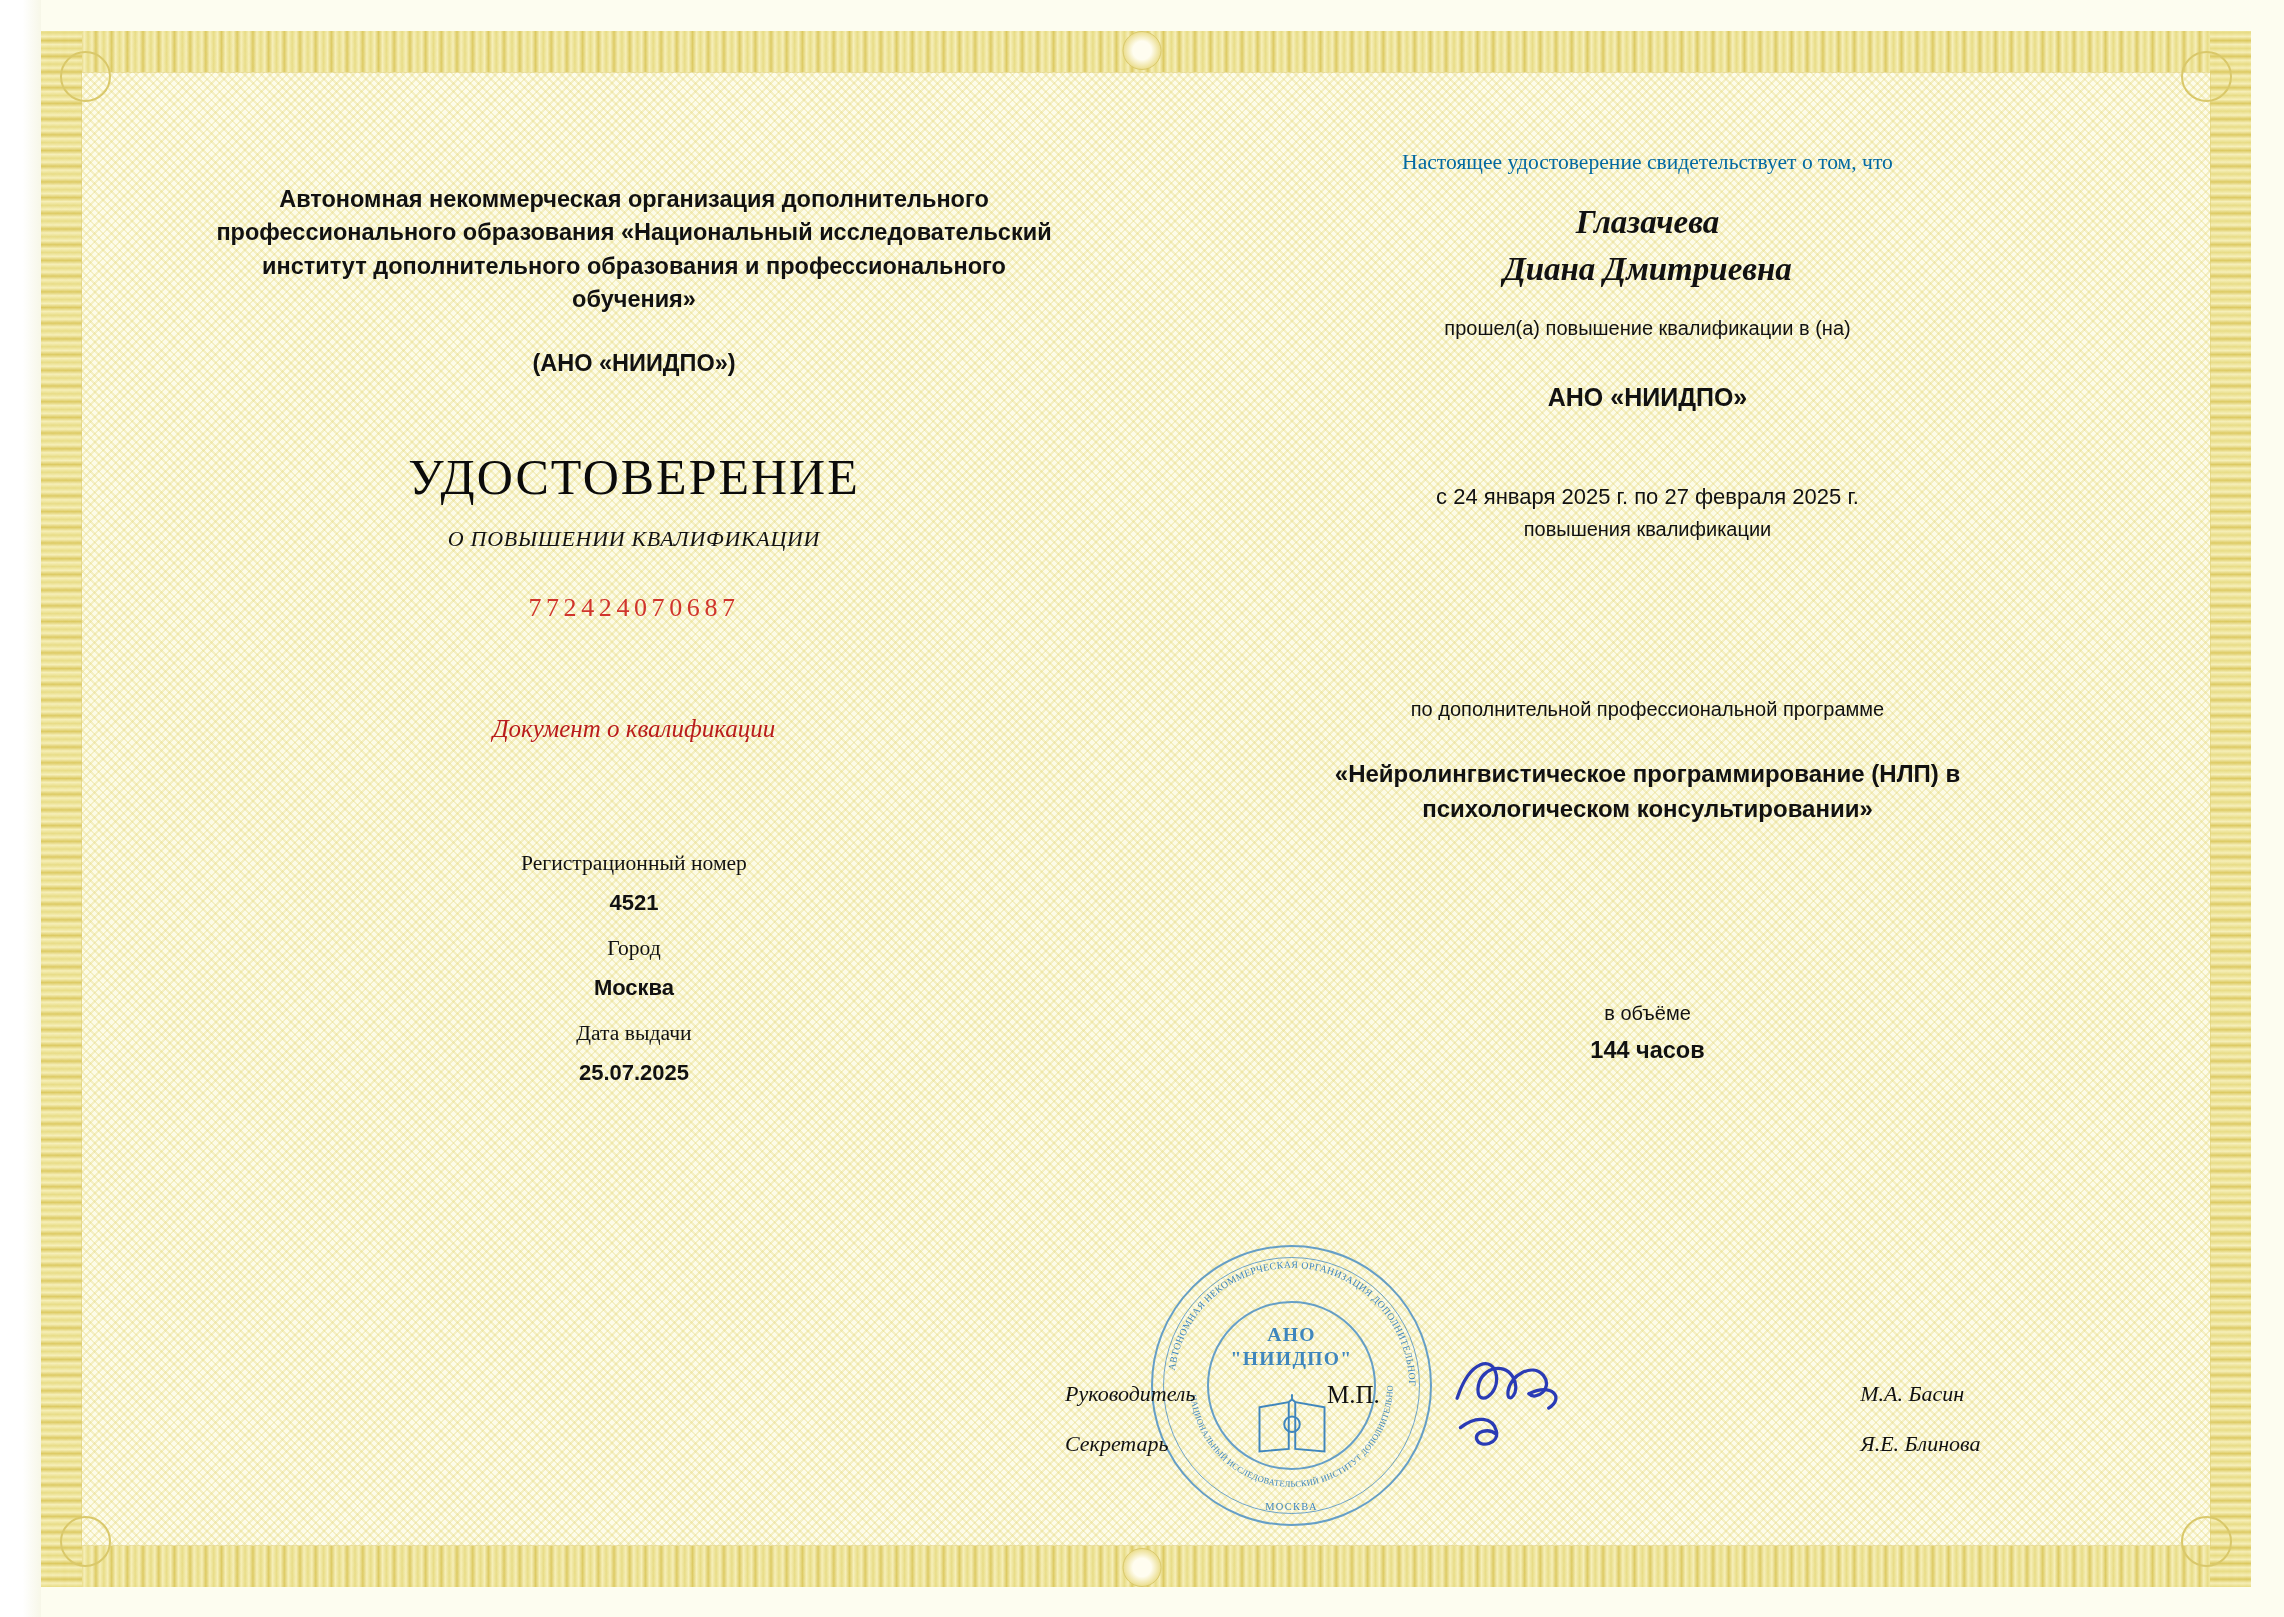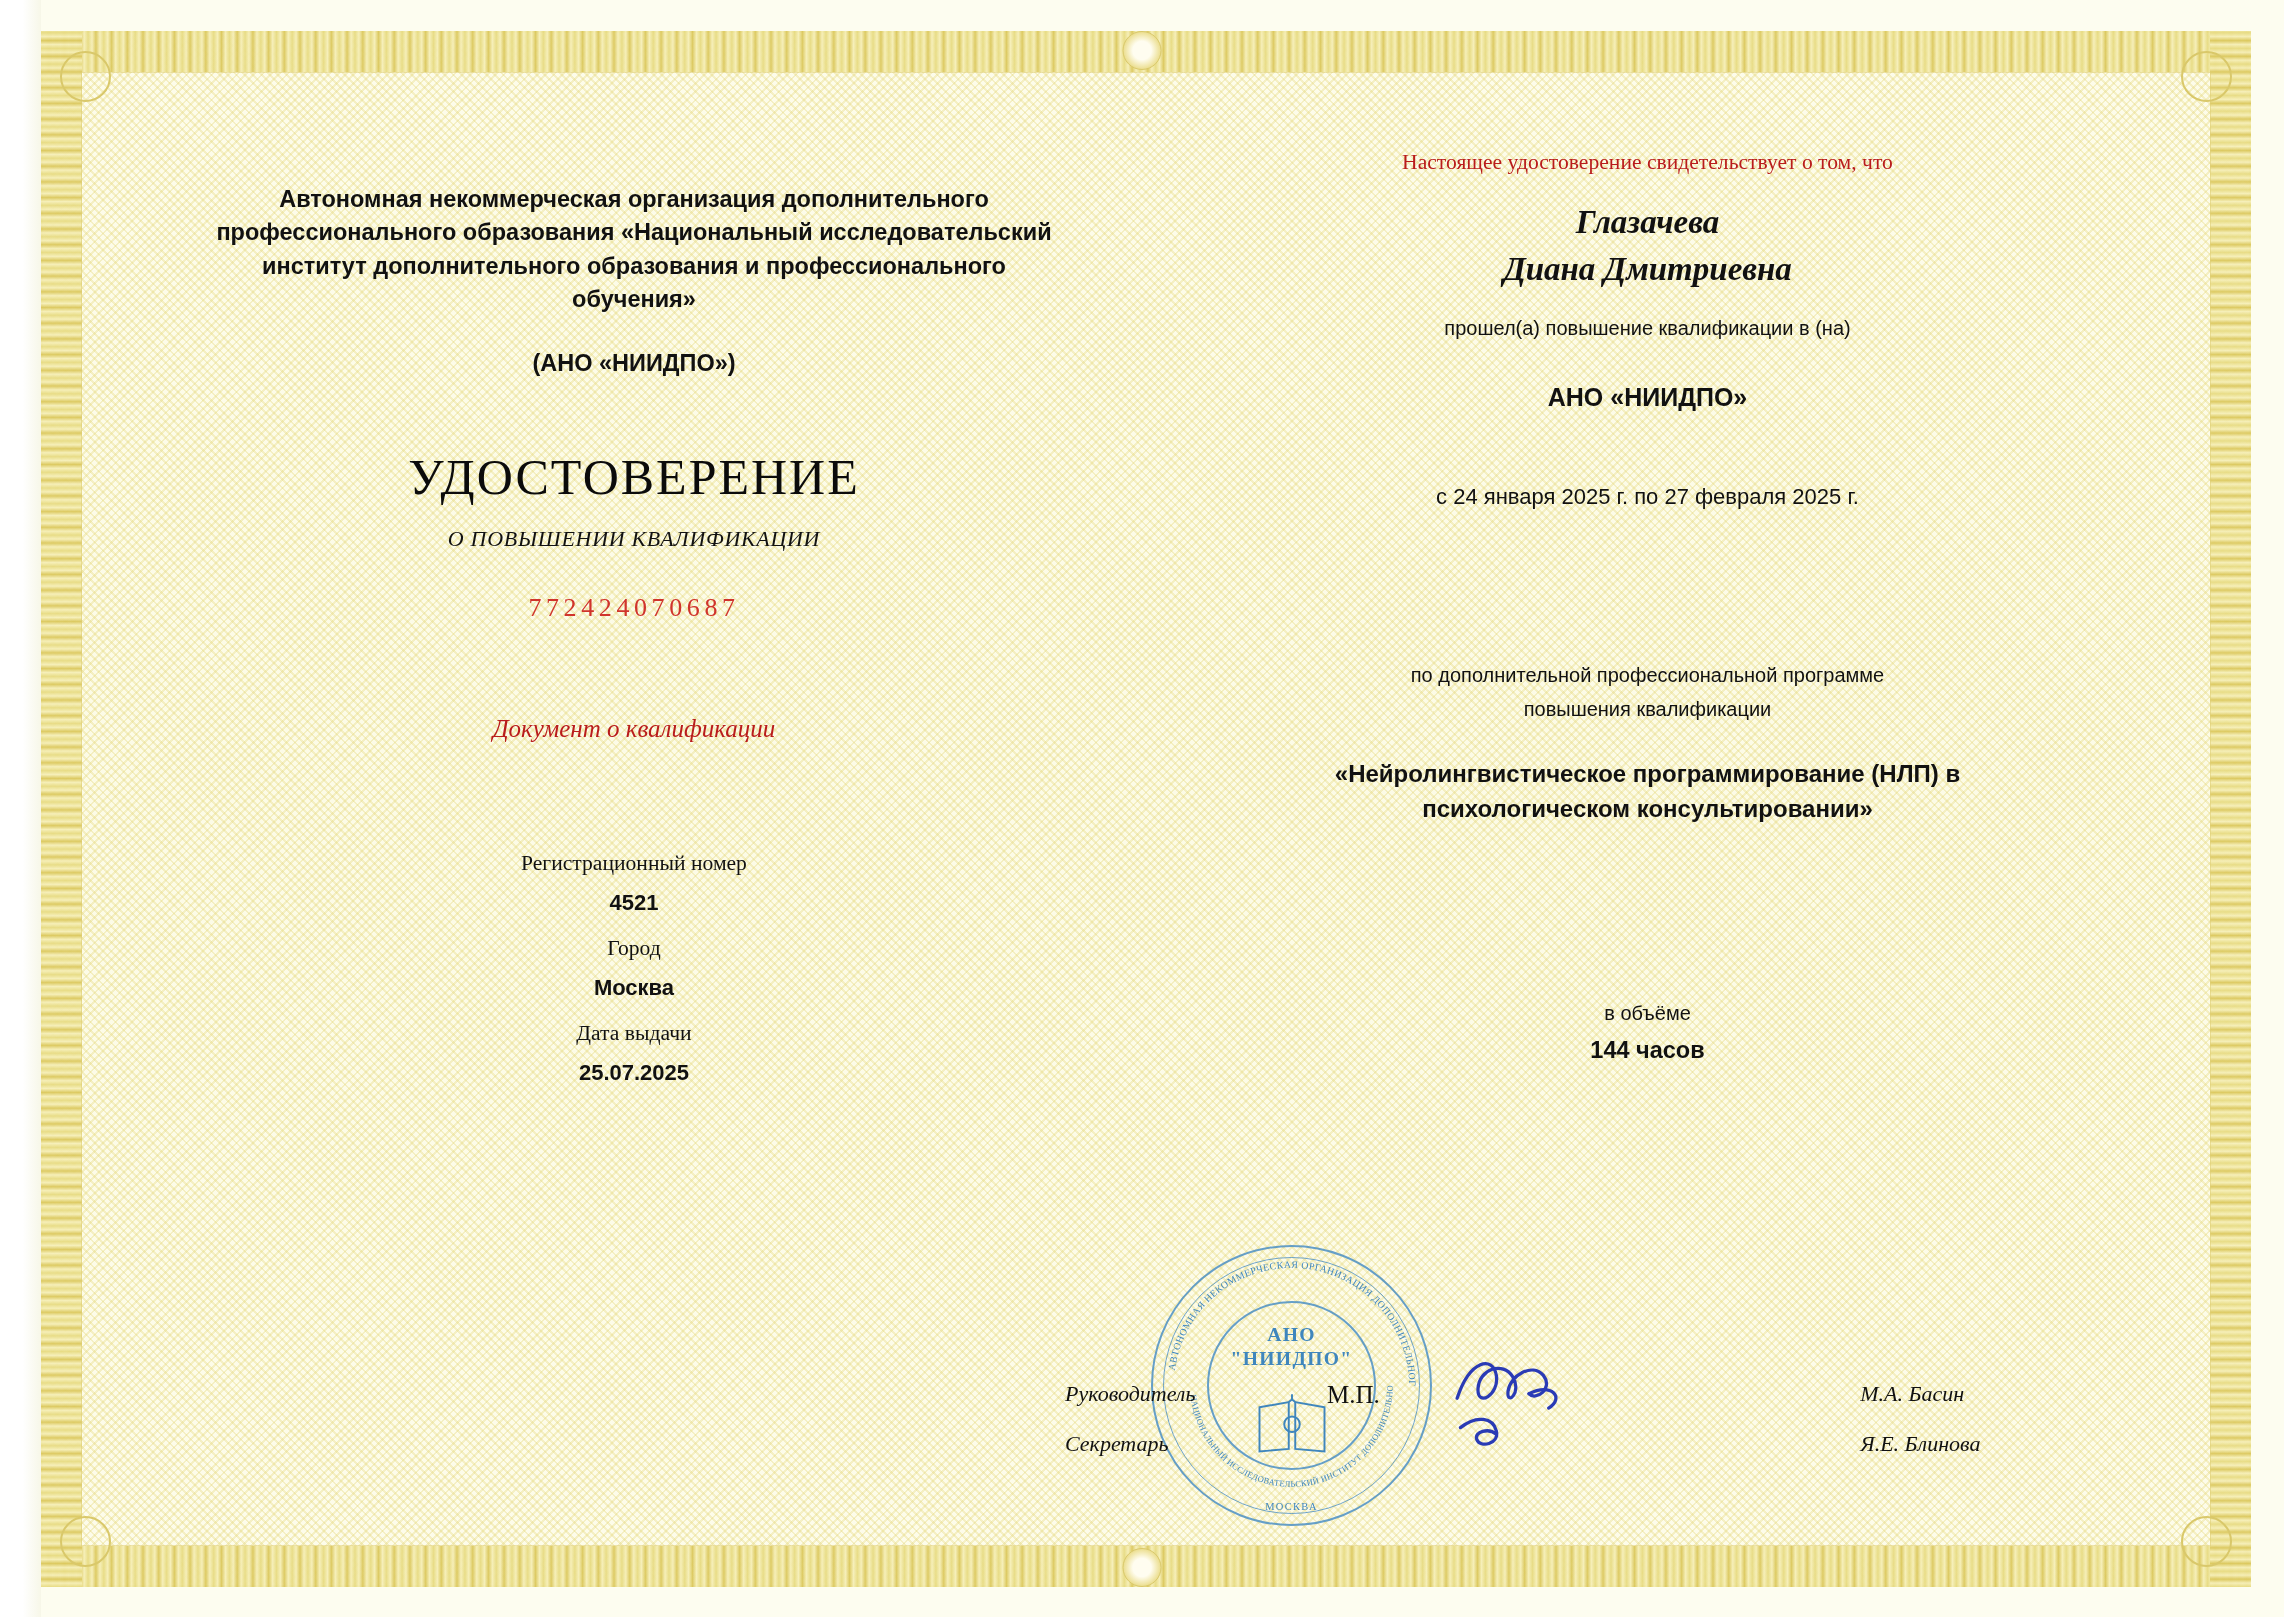--- a/index.html
+++ b/index.html
@@ -161,21 +161,21 @@
     color: #111;
     margin-top: 14.4px;
     margin-bottom: 19.6px;
   }
 
   
   .r-intro {
     text-align: center;
     font-family: "Liberation Serif", serif;
     font-size: 21.6px;
-    color: #b91c1c;
+    color: #0369a1;
   }
   .r-surname {
     text-align: center;
     font-family: "Liberation Serif", serif;
     font-style: italic;
     font-weight: bold;
     font-size: 33px;
     color: #111;
     margin-top: 29px;
   }
@@ -370,22 +370,22 @@
       </div>
     </div>
 
     <div class="col-right">
       <div class="r-intro">Настоящее удостоверение свидетельствует о том, что</div>
       <div class="r-surname">Глазачева</div>
       <div class="r-firstname">Диана  Дмитриевна</div>
       <div class="r-passed">прошел(а) повышение квалификации в (на)</div>
       <div class="r-org">АНО «НИИДПО»</div>
       <div class="r-period">с 24 января 2025 г. по 27 февраля 2025 г.</div>
+      <div class="r-prog-label" style="margin-top:3.9px">повышения квалификации</div>
       <div class="r-prog-label">по дополнительной профессиональной программе</div>
-      <div class="r-prog-label" style="margin-top:3.9px">повышения квалификации</div>
       <div class="r-prog-name">«Нейролингвистическое программирование (НЛП) в психологическом консультировании»</div>
       <div class="r-volume-label">в объёме</div>
       <div class="r-volume-value">144  часов</div>
     </div>
   </div>
 
   <div class="stamp">
     <div class="stamp-ring"></div>
     <div class="stamp-ring2"></div>
     <div class="stamp-ring3"></div>

